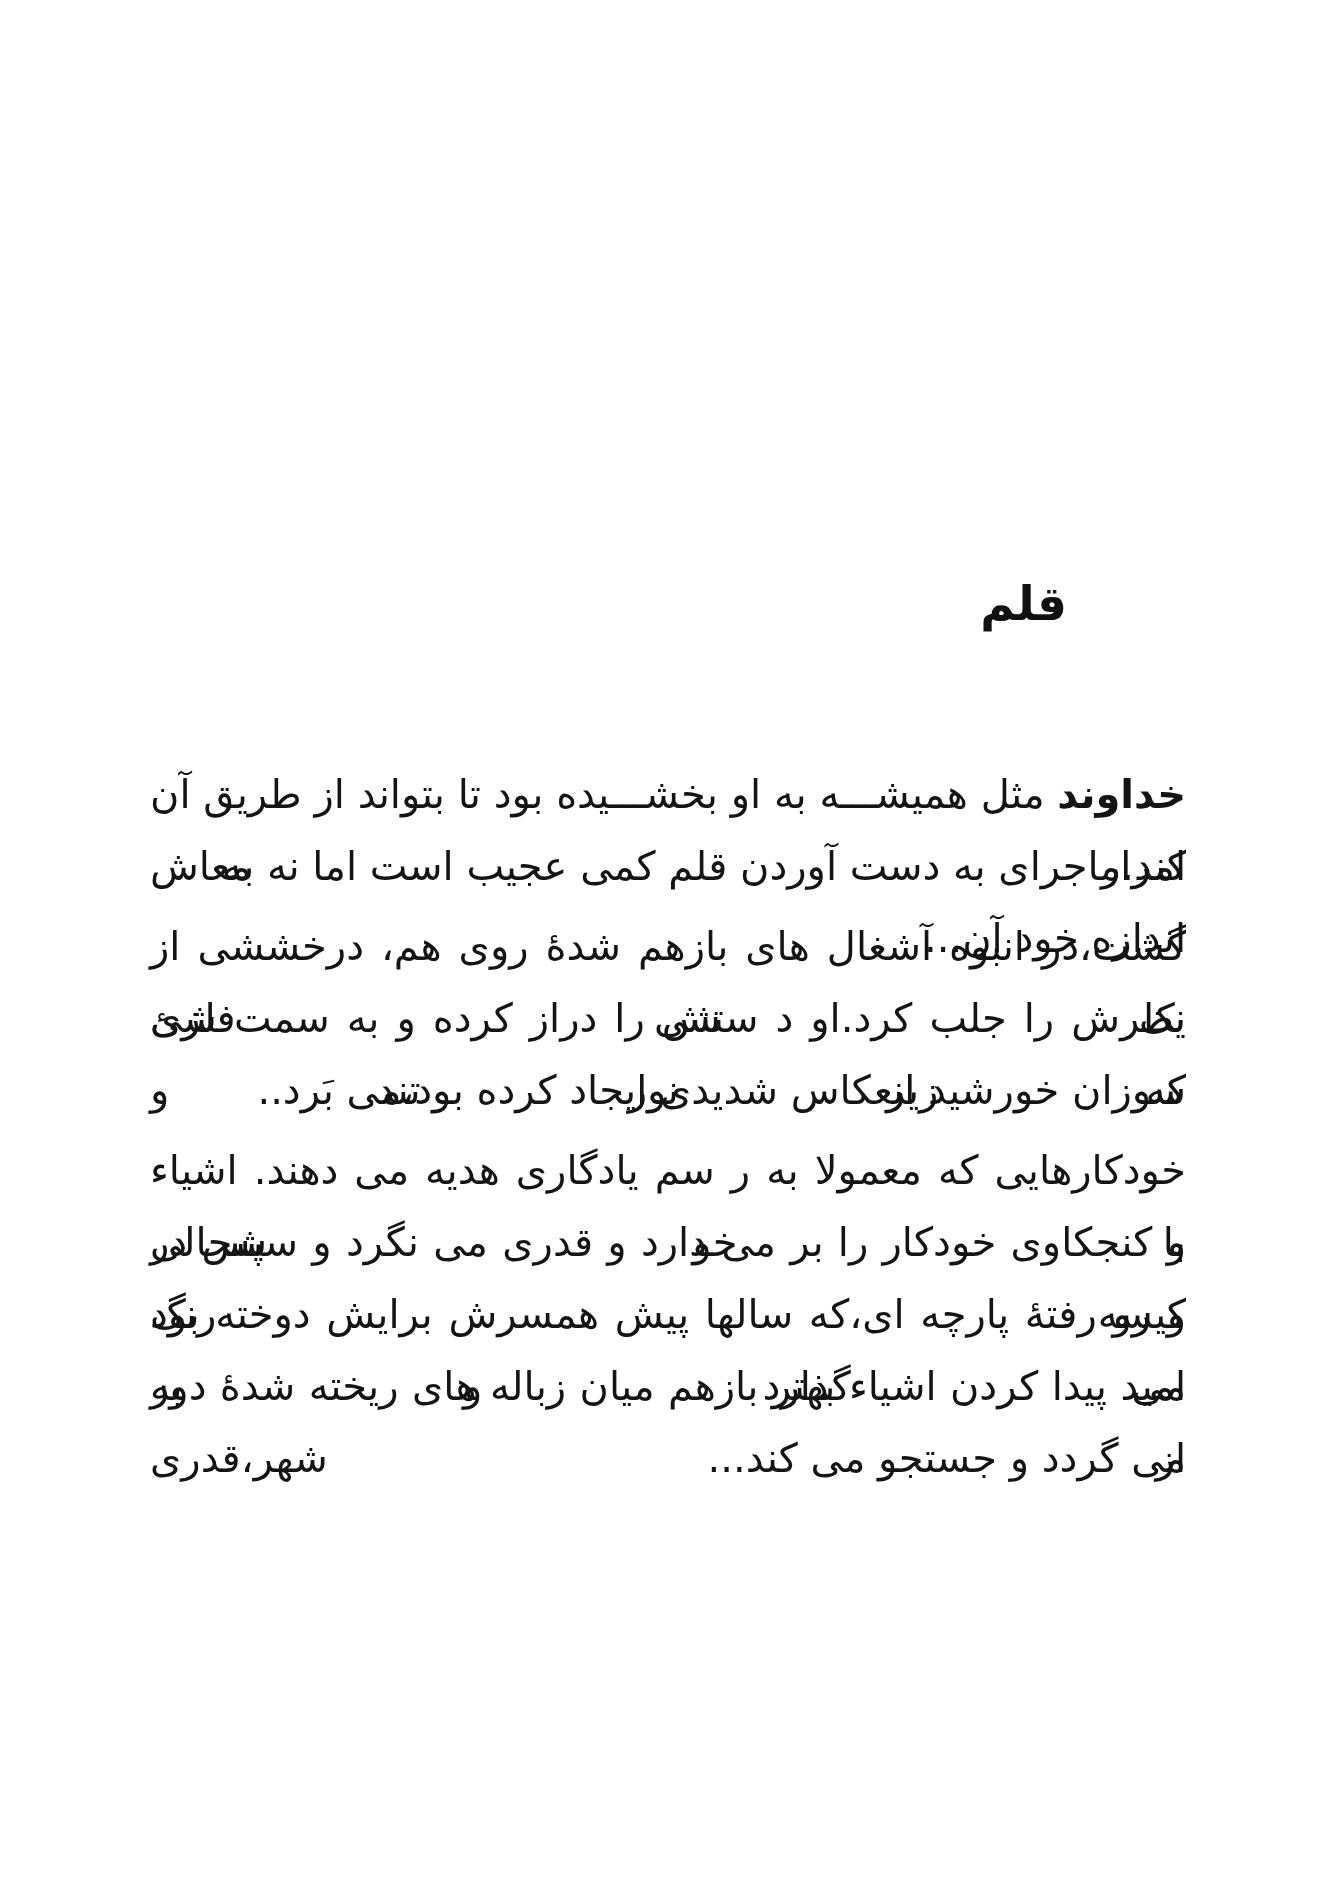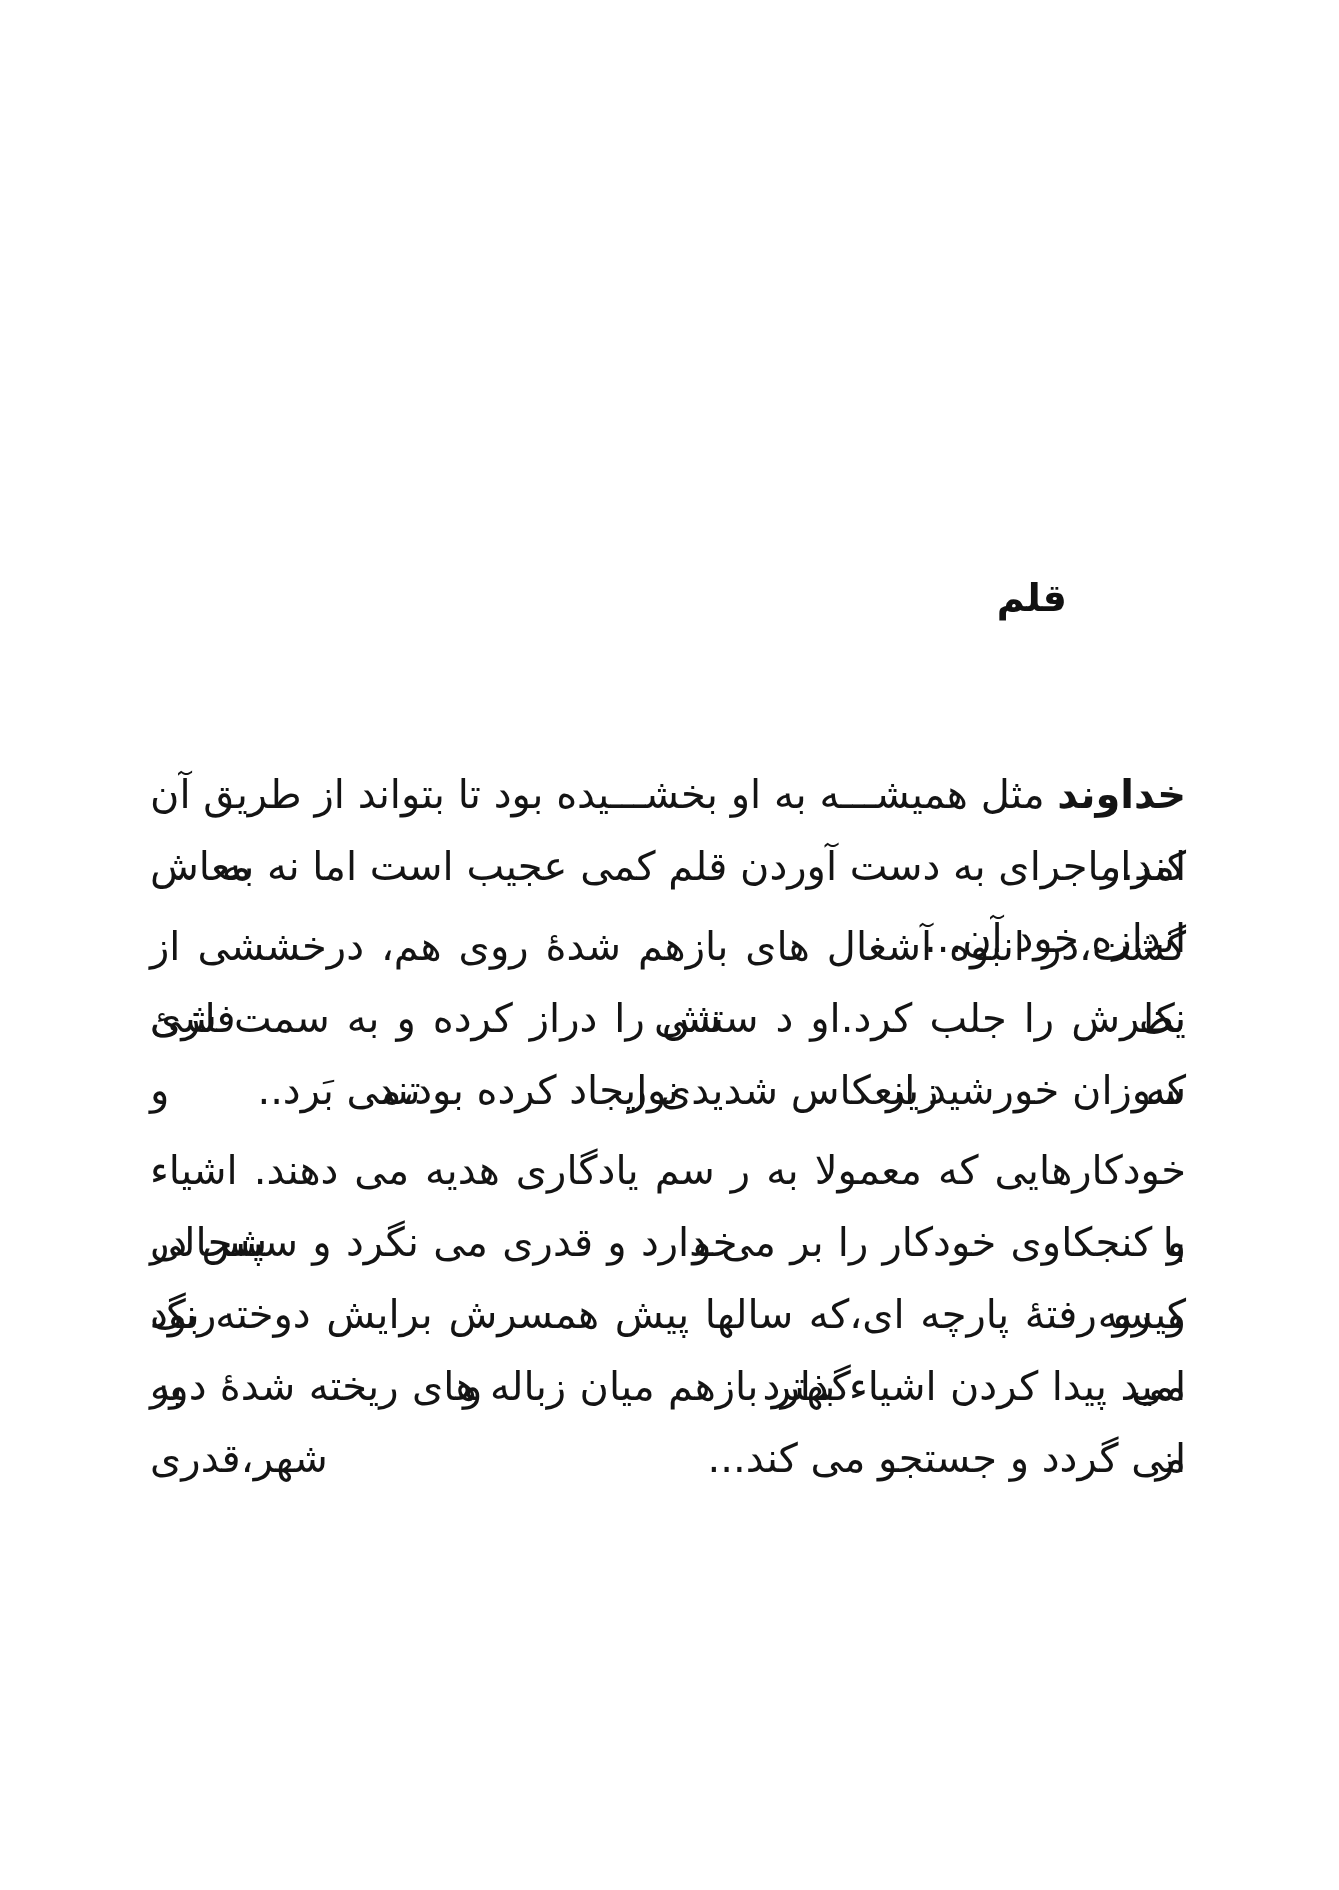--- a/index.html
+++ b/index.html
@@ -16,21 +16,21 @@
   }
   .page {
     position: absolute;
     inset: 0;
     background: #ffffff;
   }
   .page-title {
     position: absolute;
     top: 576px;
     right: 272px;
-    font-size: 38px;
+    font-size: 47px;
     font-weight: bold;
     color: #111111;
     direction: rtl;
   }
   .text-block {
     position: absolute;
     top: 758px;
     right: 153px;
     left: 150px;
     direction: rtl;

